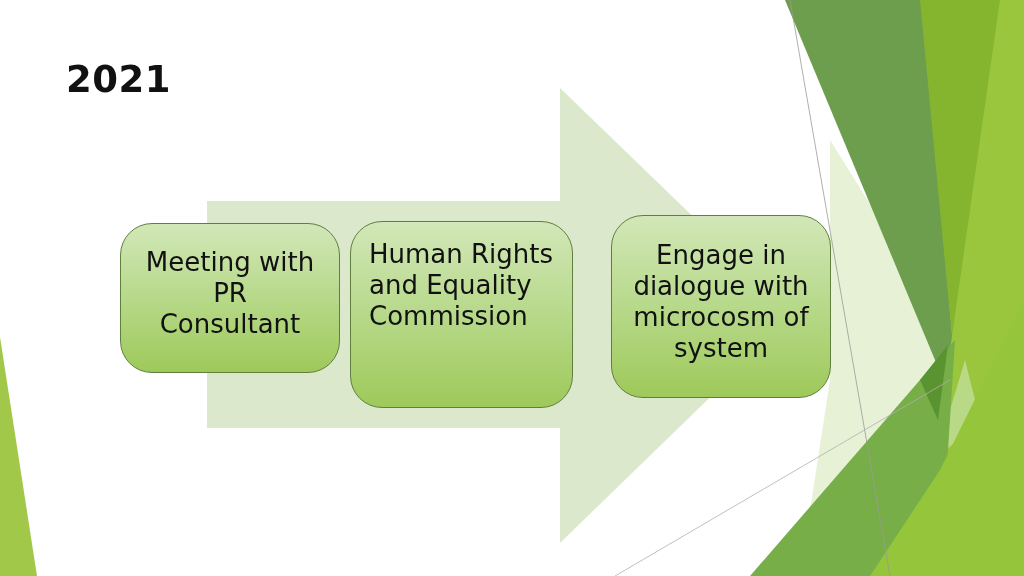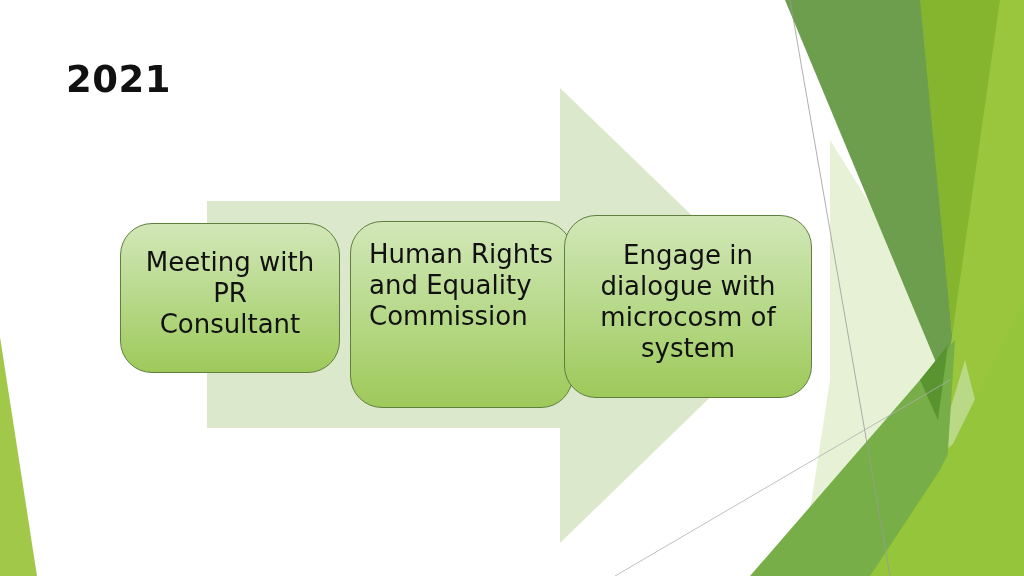--- a/index.html
+++ b/index.html
@@ -4,21 +4,21 @@
   <style>
     html, body { margin: 0; padding: 0; }
     body { width: 1024px; height: 576px; overflow: hidden; background: #ffffff; position: relative; font-family: "DejaVu Sans", sans-serif; }
     .bg-svg { position: absolute; left: 0; top: 0; width: 1024px; height: 576px; }
     .title-year { position: absolute; left: 66px; top: 58px; font-size: 37px; font-weight: bold; color: #111; letter-spacing: 0.5px; }
     .title-text { position: absolute; left: 190px; top: 70px; font-size: 25px; line-height: 37px; color: #111; width: 300px; }
     .box { position: absolute; border: 1px solid #5f7f3f; border-radius: 32px; background: linear-gradient(to bottom, #d2e7b8 0%, #b7d98a 50%, #9ec95a 100%); box-sizing: border-box; color: #111; font-size: 26px; line-height: 31px; display: flex; justify-content: center; }
     .box span { display: block; }
     .box-1 { left: 120px; top: 223px; width: 220px; height: 150px; align-items: center; text-align: center; padding-bottom: 10px; }
     .box-2 { left: 350px; top: 221px; width: 223px; height: 187px; align-items: flex-start; text-align: left; padding: 17px 10px 0 18px; justify-content: flex-start; }
-    .box-3 { left: 564px; top: 215px; width: 248px; height: 183px; align-items: center; text-align: center; padding-bottom: 10px; }
+    .box-3 { left: 611px; top: 215px; width: 220px; height: 183px; align-items: center; text-align: center; padding-bottom: 10px; }
   </style>
 </head>
 <body>
 
 <svg class="bg-svg" viewBox="0 0 1024 576" xmlns="http://www.w3.org/2000/svg">
 
   <polygon points="0,337 37,576 0,576" fill="#a2c84a"></polygon>
 
   <polygon points="207,201 560,201 560,88 795,315 560,543 560,428 207,428" fill="#dce8cb"></polygon>
 

